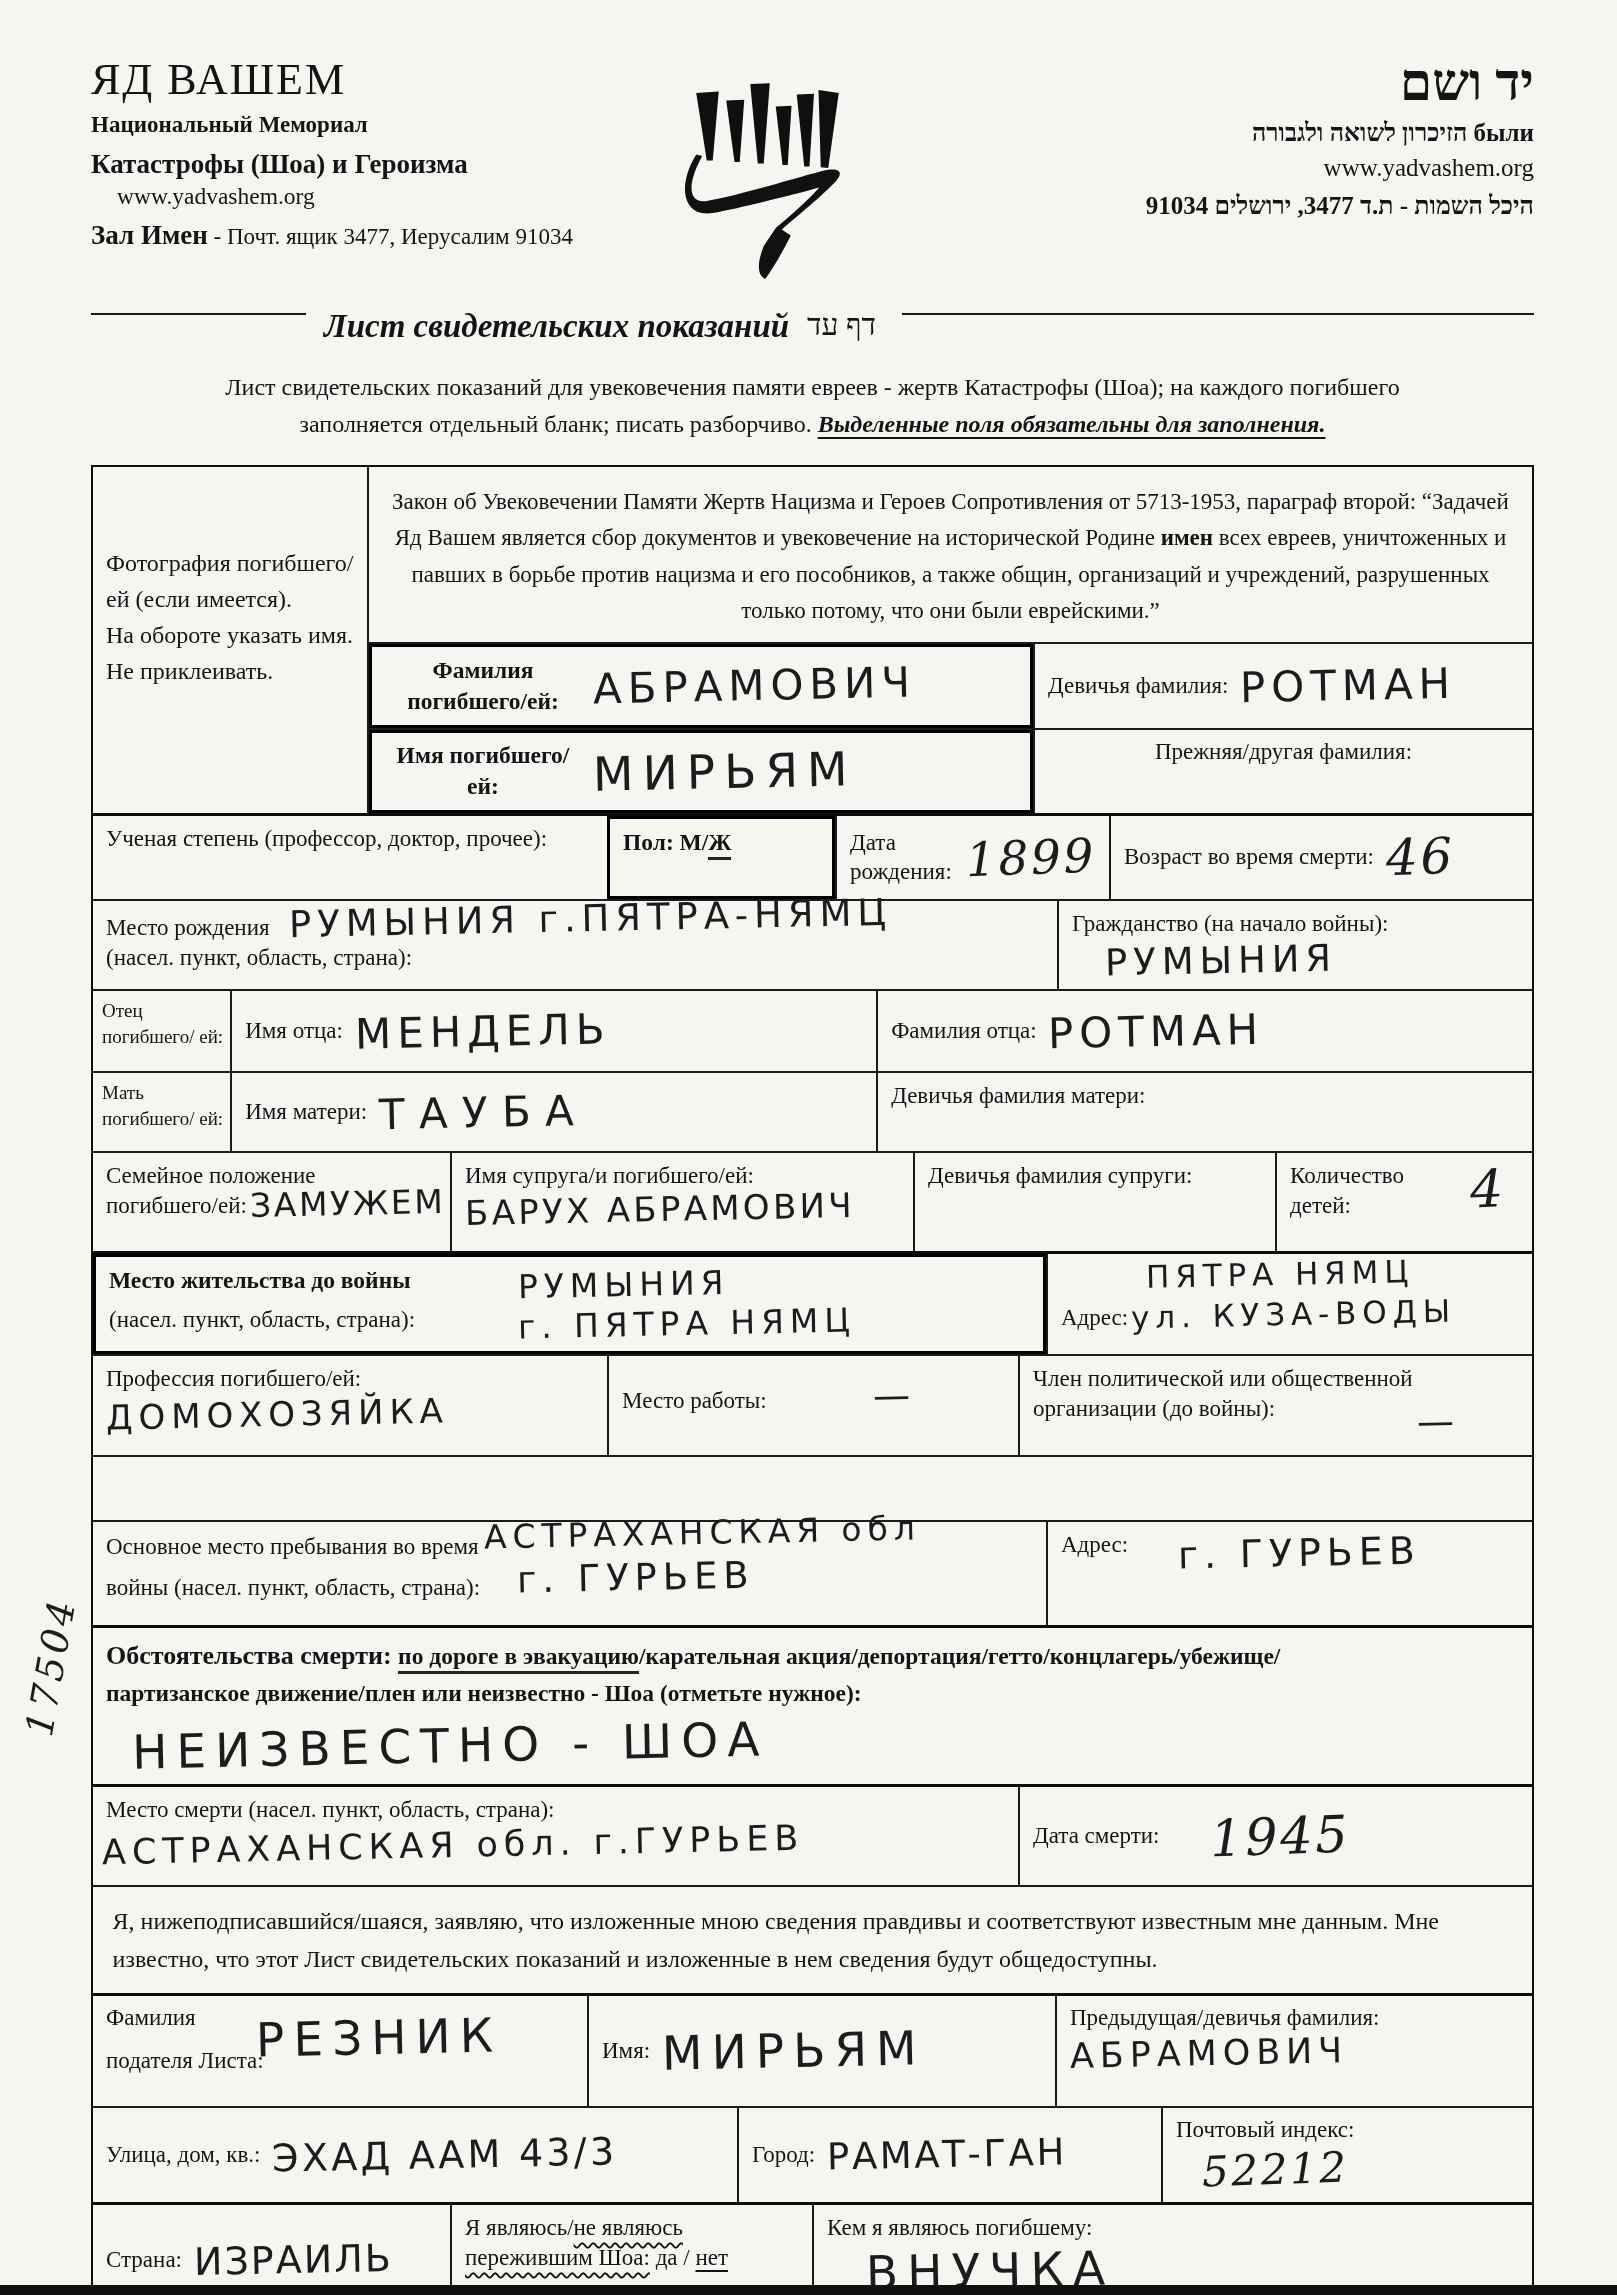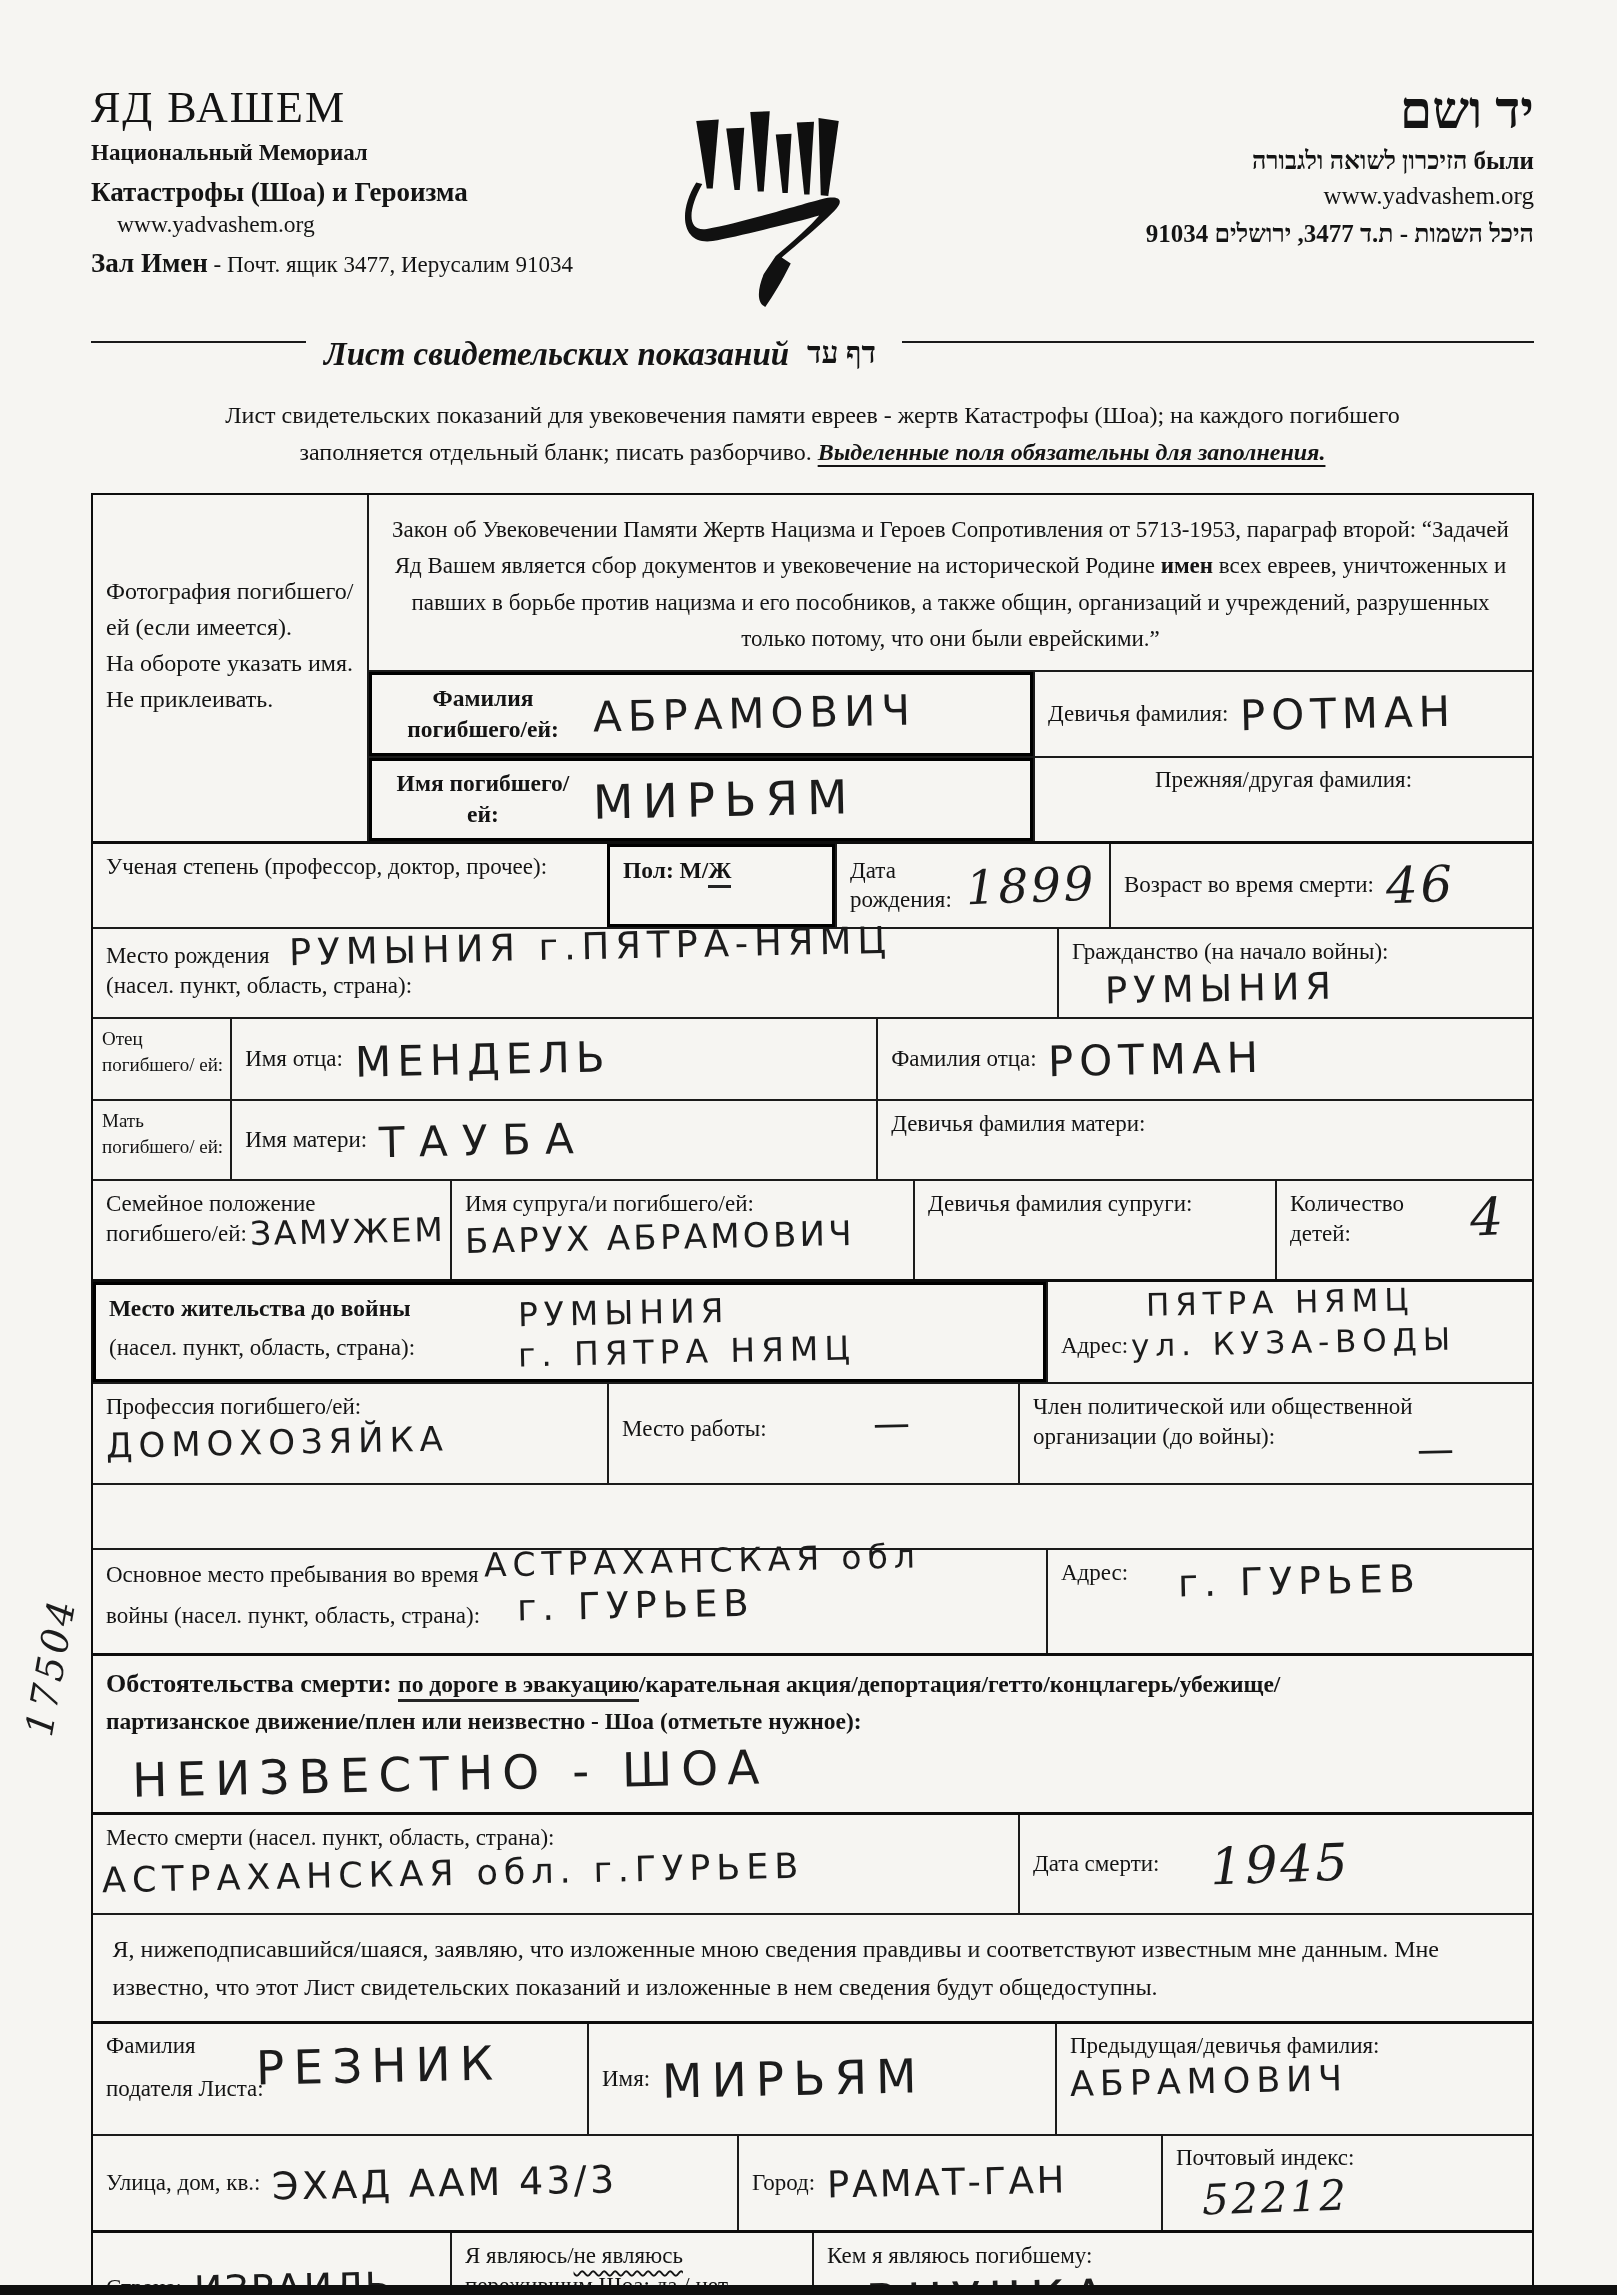--- a/index.html
+++ b/index.html
@@ -1,41 +1,41 @@
 <!DOCTYPE html>
 <html style="font-size:10.4px"><head>
 <meta charset="utf-8">
 <style>
   html,body{margin:0;padding:0;background:#e8e7e4;}
   .page{position:relative;width:1617px;height:2295px;background:#f6f5f2;overflow:hidden;
         font-family:"Liberation Serif",serif;color:#141414;}
   .inner{margin:0 83px 0 91px;}
 
   
-  .hdr{display:flex;padding-top:85px;}
+  .hdr{display:flex;padding-top:57px;}
   .hdr-left{flex:0 0 574px;}
   .org-title{font-size:44px;letter-spacing:2px;line-height:1.05;}
   .org-sub{font-weight:bold;font-size:23px;margin-top:9px;}
   .org-line2{font-weight:bold;font-size:27px;margin-top:10.4px;}
   .org-url{font-weight:normal;font-size:23.5px;margin-left:26px;font-family:"Liberation Serif",serif;}
   .org-line3{font-size:23px;margin-top:9px;}
   .org-line3 b{font-size:27px;}
   .hdr-logo{flex:0 0 215px;text-align:center;}
   .hdr-right{flex:1;text-align:right;direction:rtl;}
   .heb-title{font-size:52px;font-weight:bold;line-height:1;}
   .heb-line{font-size:25px;font-weight:bold;margin-top:10.4px;}
   .heb-url{font-size:25px;font-weight:normal;direction:ltr;margin-top:6.5px;}
 
   
   .title-band{display:flex;align-items:flex-start;margin-top:26px;}
   .rule{height:0;border-top:2.6px solid #1a1a1a;position:relative;top:5.2px;}
   .rule.r1{flex:0 0 215px;}
   .rule.r2{flex:1;}
   .doc-title{font-size:33px;font-weight:bold;font-style:italic;padding:0 18px;white-space:nowrap;}
-  .doc-title-he{font-size:30px;font-weight:bold;padding-right:26px;white-space:nowrap;}
+  .doc-title-he{font-size:30px;font-weight:normal;padding-right:26px;white-space:nowrap;}
 
   .intro{margin-top:23.5px;text-align:center;font-size:24px;line-height:1.55;}
   .intro .mand{font-weight:bold;font-style:italic;text-decoration:underline;text-decoration-thickness:2px;text-underline-offset:4.6px;}
 
   
   .form{margin-top:22px;border:2.6px solid #0d0d0d;}
   .row{display:flex;border-top:2px solid #1b1b1b;align-items:stretch;}
   .row.first{border-top:none;}
   .row.heavy{border-top:3.9px solid #0d0d0d;}
   .cell{border-left:2px solid #1b1b1b;padding:7.8px 13px;box-sizing:border-box;position:relative;}

